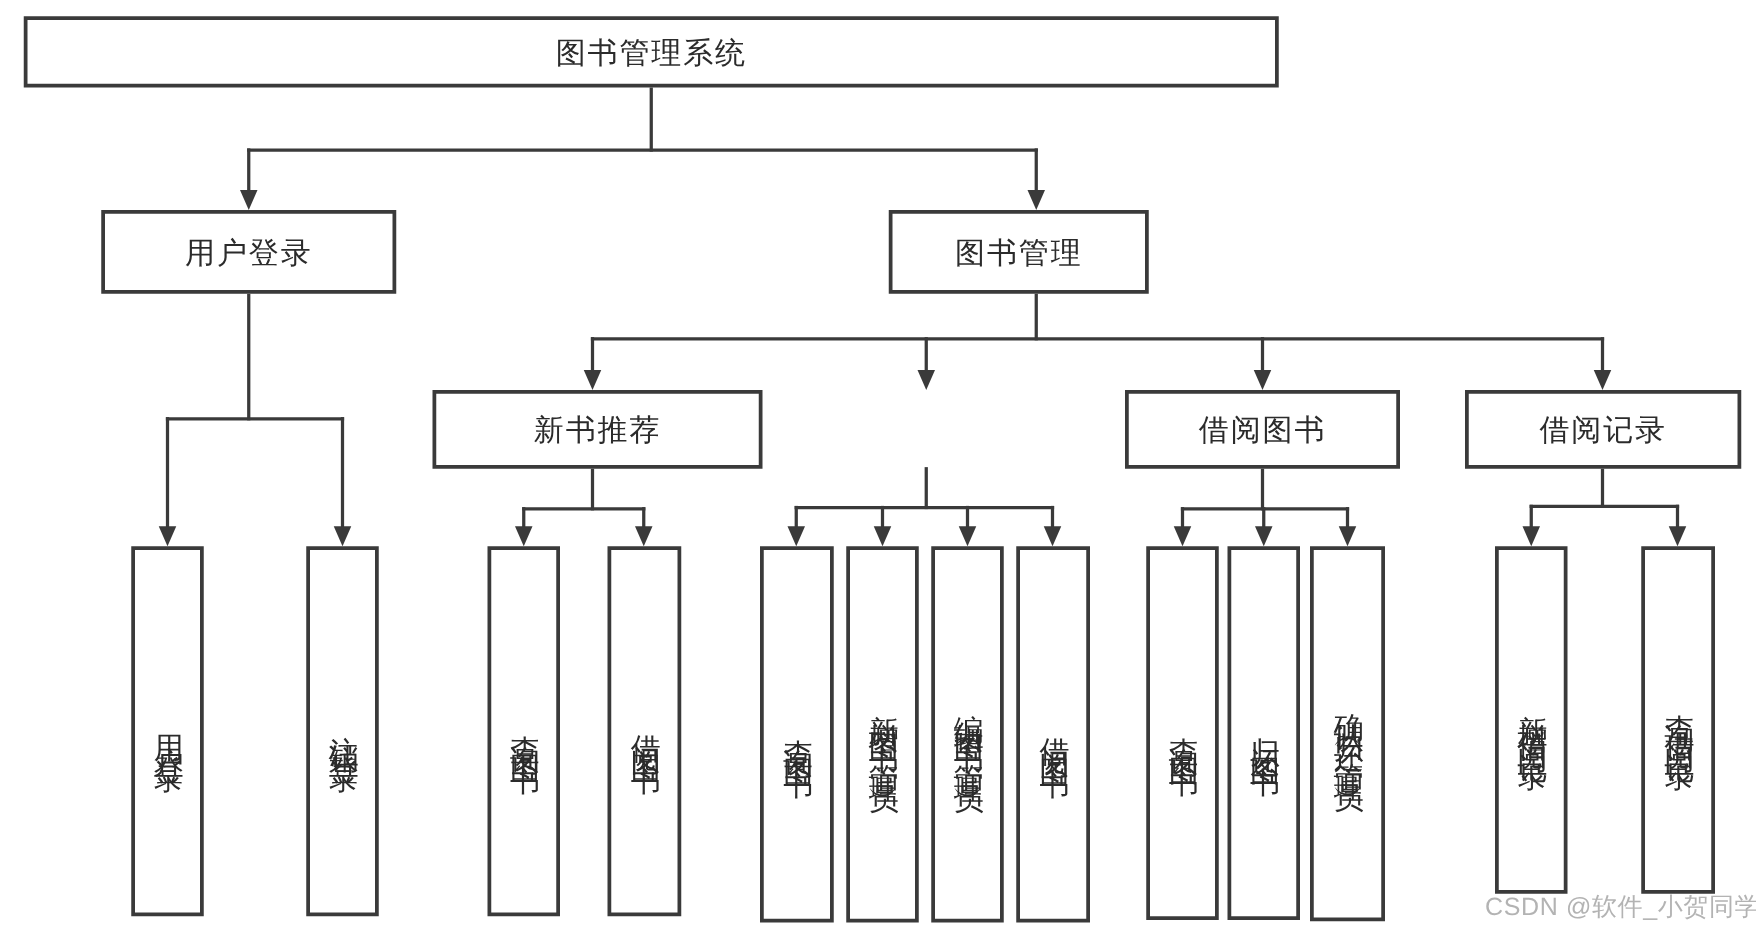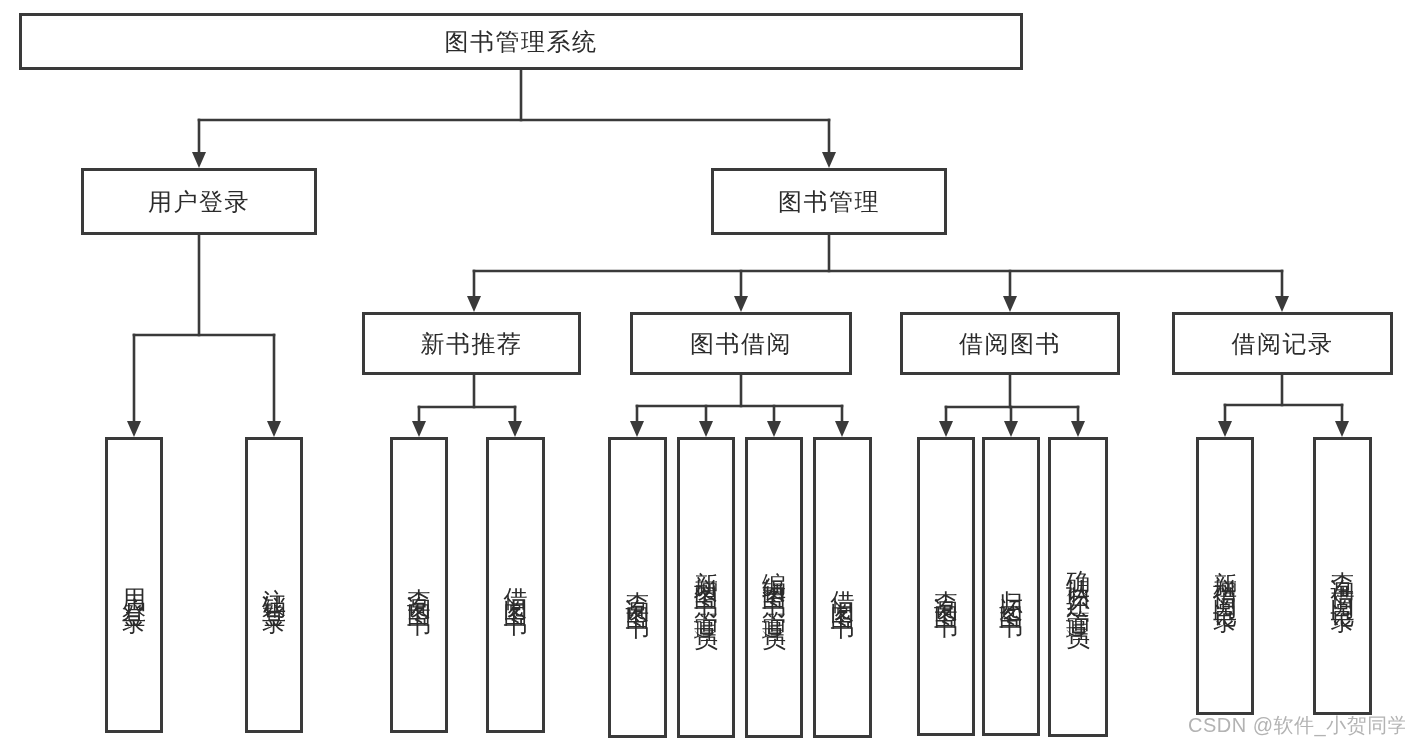--- a/index.html
+++ b/index.html
@@ -85,29 +85,26 @@
       <polygon points="1335,421 1349,421 1342,437"></polygon>
     </svg>
 
   <div class="box h" style="left:19px;top:13px;width:1004px;height:57px">
     <span>图书管理系统</span>
   </div>
 
   <div class="box h" style="left:81px;top:168px;width:236px;height:67px">
     <span>用户登录</span>
   </div>
-  <div class="box h" style="left:711px;top:168px;width:236px;height:67px">
+  <div class="box h" style="left:711px;top:168px;width:208px;height:67px">
     <span>图书管理</span>
   </div>
 
-  <div class="box h" style="left:362px;top:312px;width:219px;height:63px">
+  <div class="box h" style="left:346px;top:312px;width:264px;height:63px">
     <span>新书推荐</span>
-  </div>
-  <div class="box h" style="left:630px;top:312px;width:222px;height:63px">
-    <span>图书借阅</span>
   </div>
   <div class="box h" style="left:900px;top:312px;width:220px;height:63px">
     <span>借阅图书</span>
   </div>
   <div class="box h" style="left:1172px;top:312px;width:221px;height:63px">
     <span>借阅记录</span>
   </div>
 
   <div class="box v" style="left:105px;top:437px;width:58px;height:296px">
     <span>用户登录</span>

